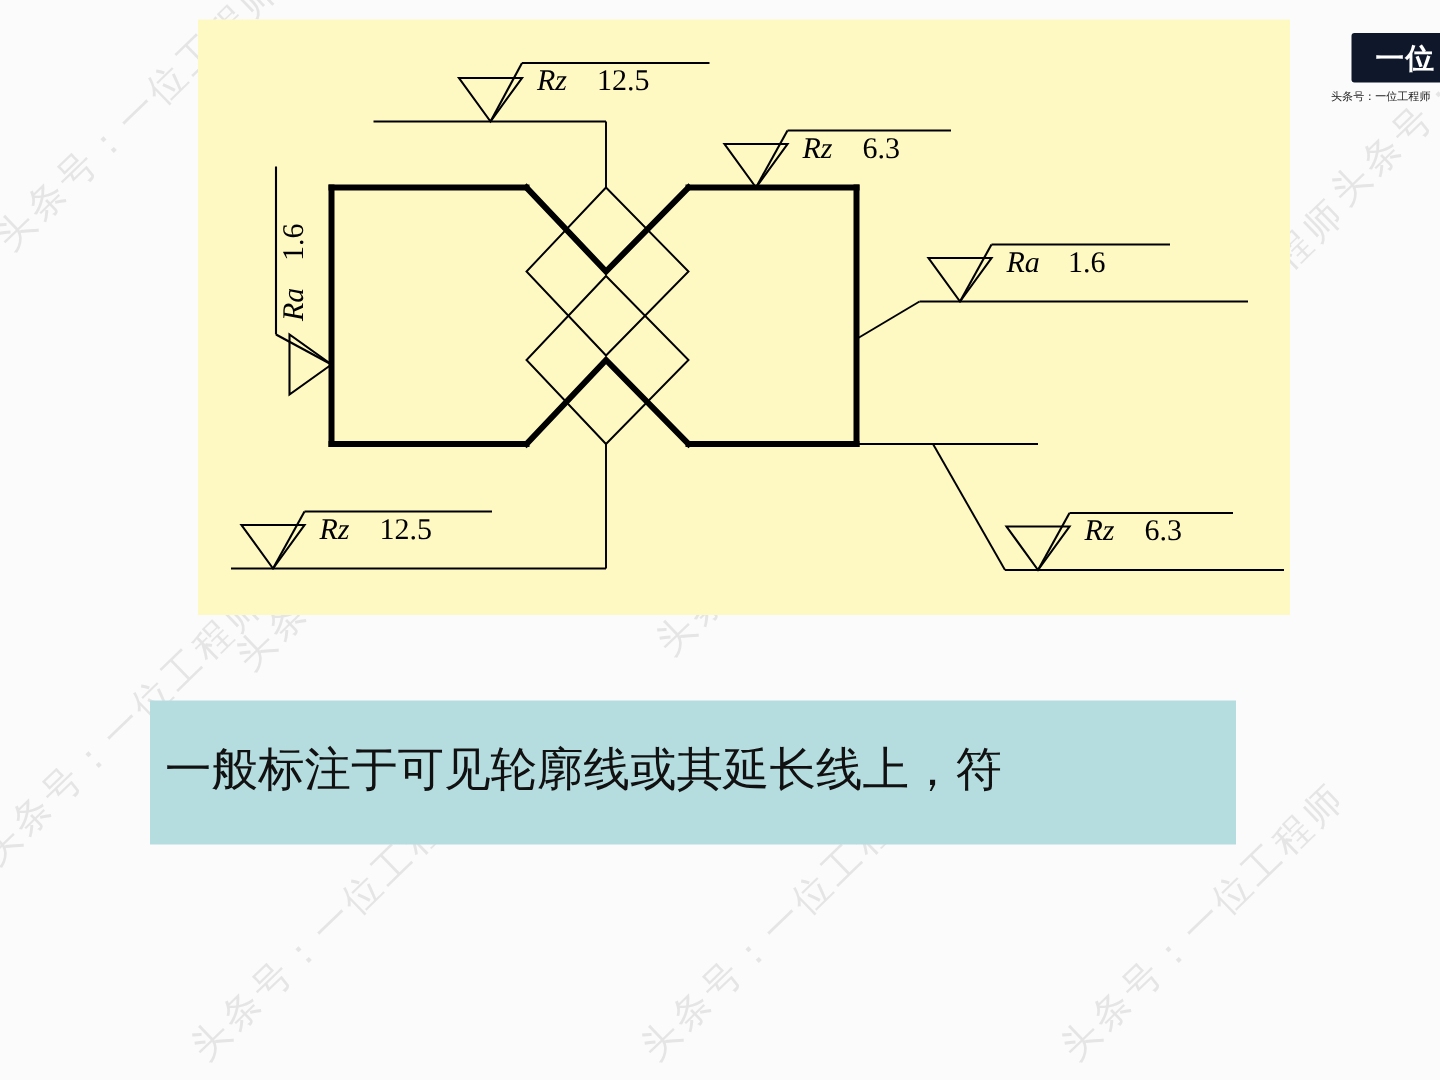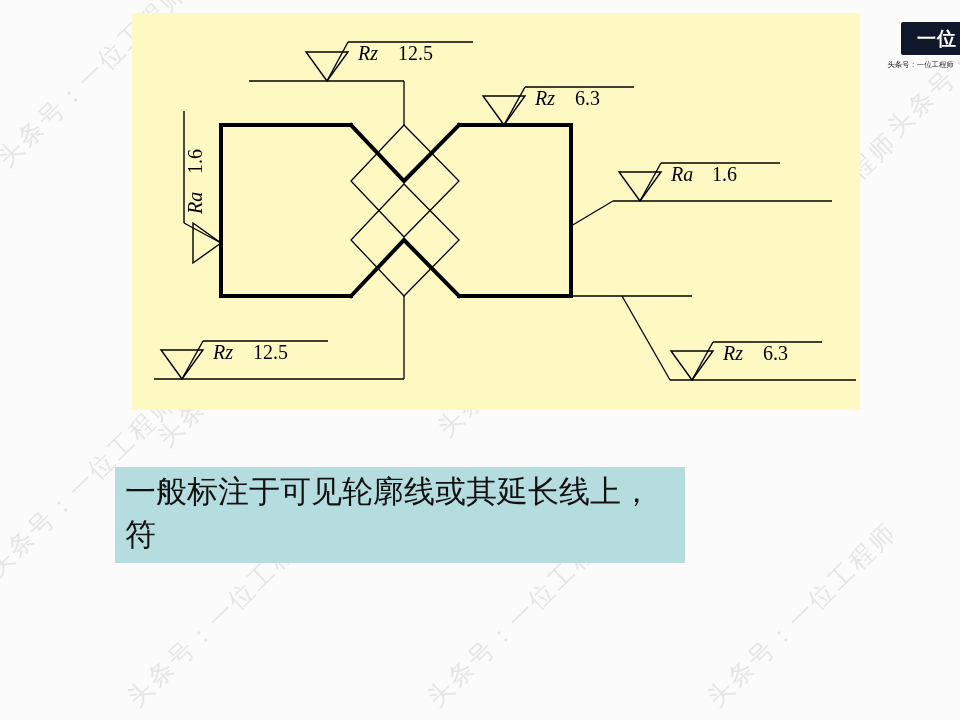--- a/index.html
+++ b/index.html
@@ -35,21 +35,21 @@
     color:#fff;font-size:19px;font-weight:bold;letter-spacing:1px;
     font-family:"DejaVu Sans",sans-serif;
     margin-left:33px;
   }
   .logo-sub{
     margin-top:4px;font-size:8px;color:#1a1a1a;white-space:nowrap;
     font-family:"DejaVu Sans",sans-serif;transform:scale(.92);
   }
   
   .caption{
-    position:absolute;left:115px;top:467px;width:570px;height:96px;
+    position:absolute;left:100px;top:467px;width:724px;height:96px;
     background:#b5dde0;z-index:5;
     display:flex;align-items:center;
     box-sizing:border-box;padding:2px 10px 6px 10px;
   }
   .caption-text{
     font-family:"DejaVu Serif","Liberation Serif",serif;
     font-size:31px;line-height:1.38;color:#111;
     letter-spacing:0px;
   }
   

